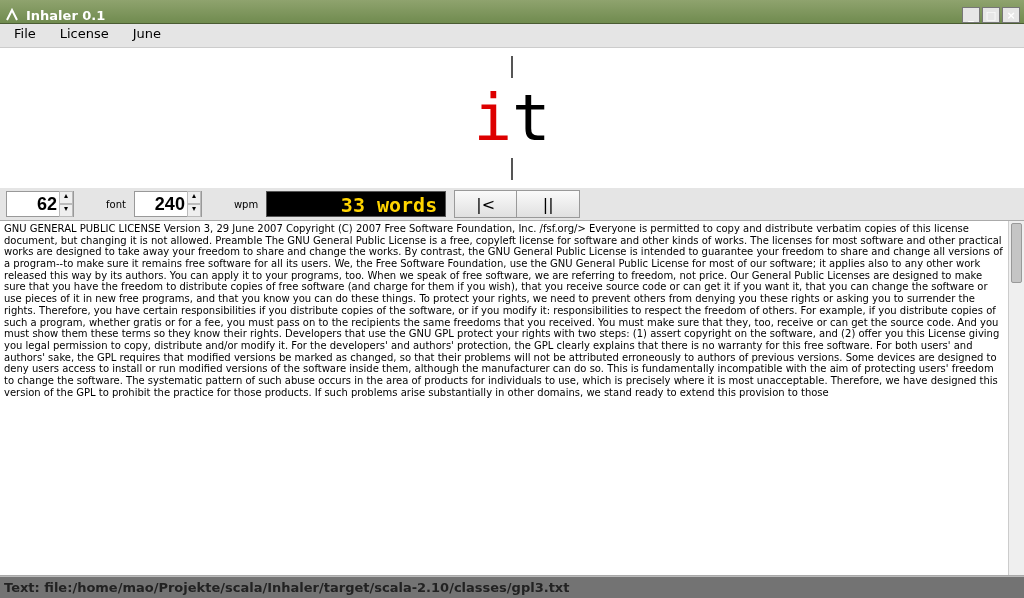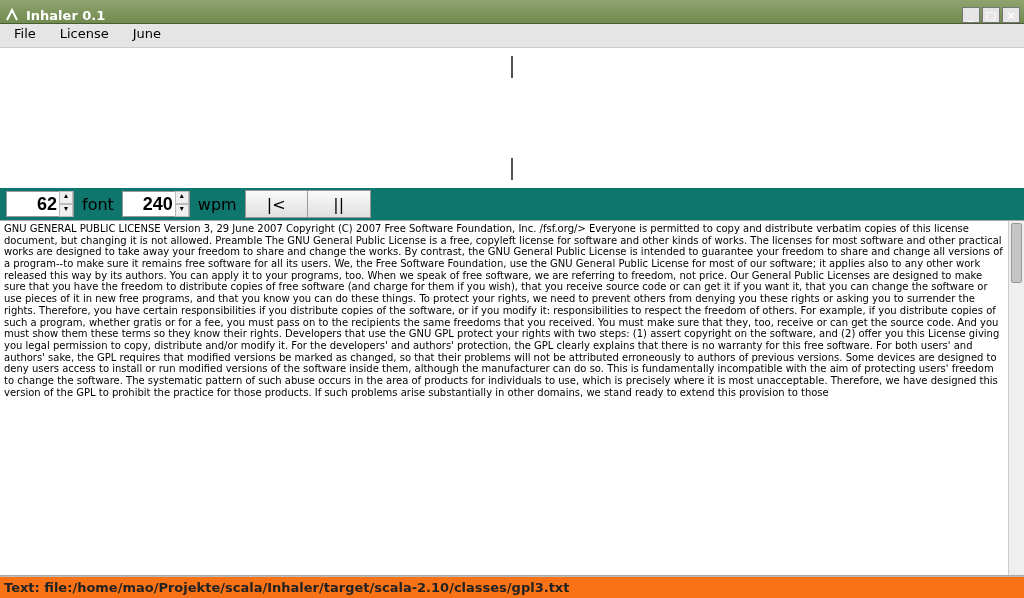--- a/index.html
+++ b/index.html
@@ -81,21 +81,21 @@
     }
     .tick-top { top: 8px; }
     .tick-bot { bottom: 8px; }
 
     .controls {
       height: 32px;
       display: flex;
       align-items: center;
       padding: 2px 6px;
       gap: 8px;
-      background: #0f766e;
+      background: #e5e5e5;
     }
     .spinner {
       display: flex;
       align-items: center;
       border: 1px solid #999;
       height: 26px;
       background: #fff;
     }
     .spinner input {
       width: 52px;
@@ -114,21 +114,21 @@
     }
     .spin-btn {
       height: 13px;
       font-size: 8px;
       line-height: 8px;
       text-align: center;
       background: #efefef;
       border: 1px solid #bbb;
       cursor: pointer;
     }
-    .ctrl-label { font-size: 16px; }
+    .ctrl-label { font-size: 10px; margin-left: 24px; }
 
     .lcd {
       width: 180px;
       height: 26px;
       background: #000;
       color: #ffd400;
       font-family: "DejaVu Sans Mono", monospace;
       font-size: 20px;
       font-weight: bold;
       text-align: right;
@@ -180,21 +180,21 @@
       position: absolute;
       left: 2px; right: 2px;
       top: 2px; height: 60px;
       background: #c5c5c5;
       border: 1px solid #999;
       border-radius: 2px;
     }
 
     .statusbar {
       height: 22px;
-      background: #f97316;
+      background: #737373;
       border-top: 1px solid #bbb;
       display: flex;
       align-items: center;
       padding: 0 4px;
       font-size: 13px;
       font-weight: bold;
       color: #222;
     }
   </style>
 </head>
@@ -215,20 +215,21 @@
 </div>
 
 <div class="menubar">
   <div class="menu-item">File</div>
   <div class="menu-item">License</div>
   <div class="menu-item">June</div>
 </div>
 
 <div class="display-area">
   <div class="tick-top"></div>
+  <div class="word-display"><span></span><span class="orp">i</span><span>t</span></div>
   <div class="tick-bot"></div>
 </div>
 
 <div class="controls">
   <div class="spinner">
     <input type="text" value="62" style="">
     <div class="spin-btns">
       <div class="spin-btn">▴</div>
       <div class="spin-btn">▾</div>
     </div>
@@ -237,20 +238,21 @@
 
   <div class="spinner">
     <input type="text" value="240" style="">
     <div class="spin-btns">
       <div class="spin-btn">▴</div>
       <div class="spin-btn">▾</div>
     </div>
   </div>
   <span class="ctrl-label">wpm</span>
 
+  <div class="lcd">33 words</div>
 
   <div class="play-controls">
     <div class="play-btn">
       <span>|&lt;</span>
     </div>
     <div class="play-btn">
       <span>||</span>
     </div>
   </div>
 </div>

